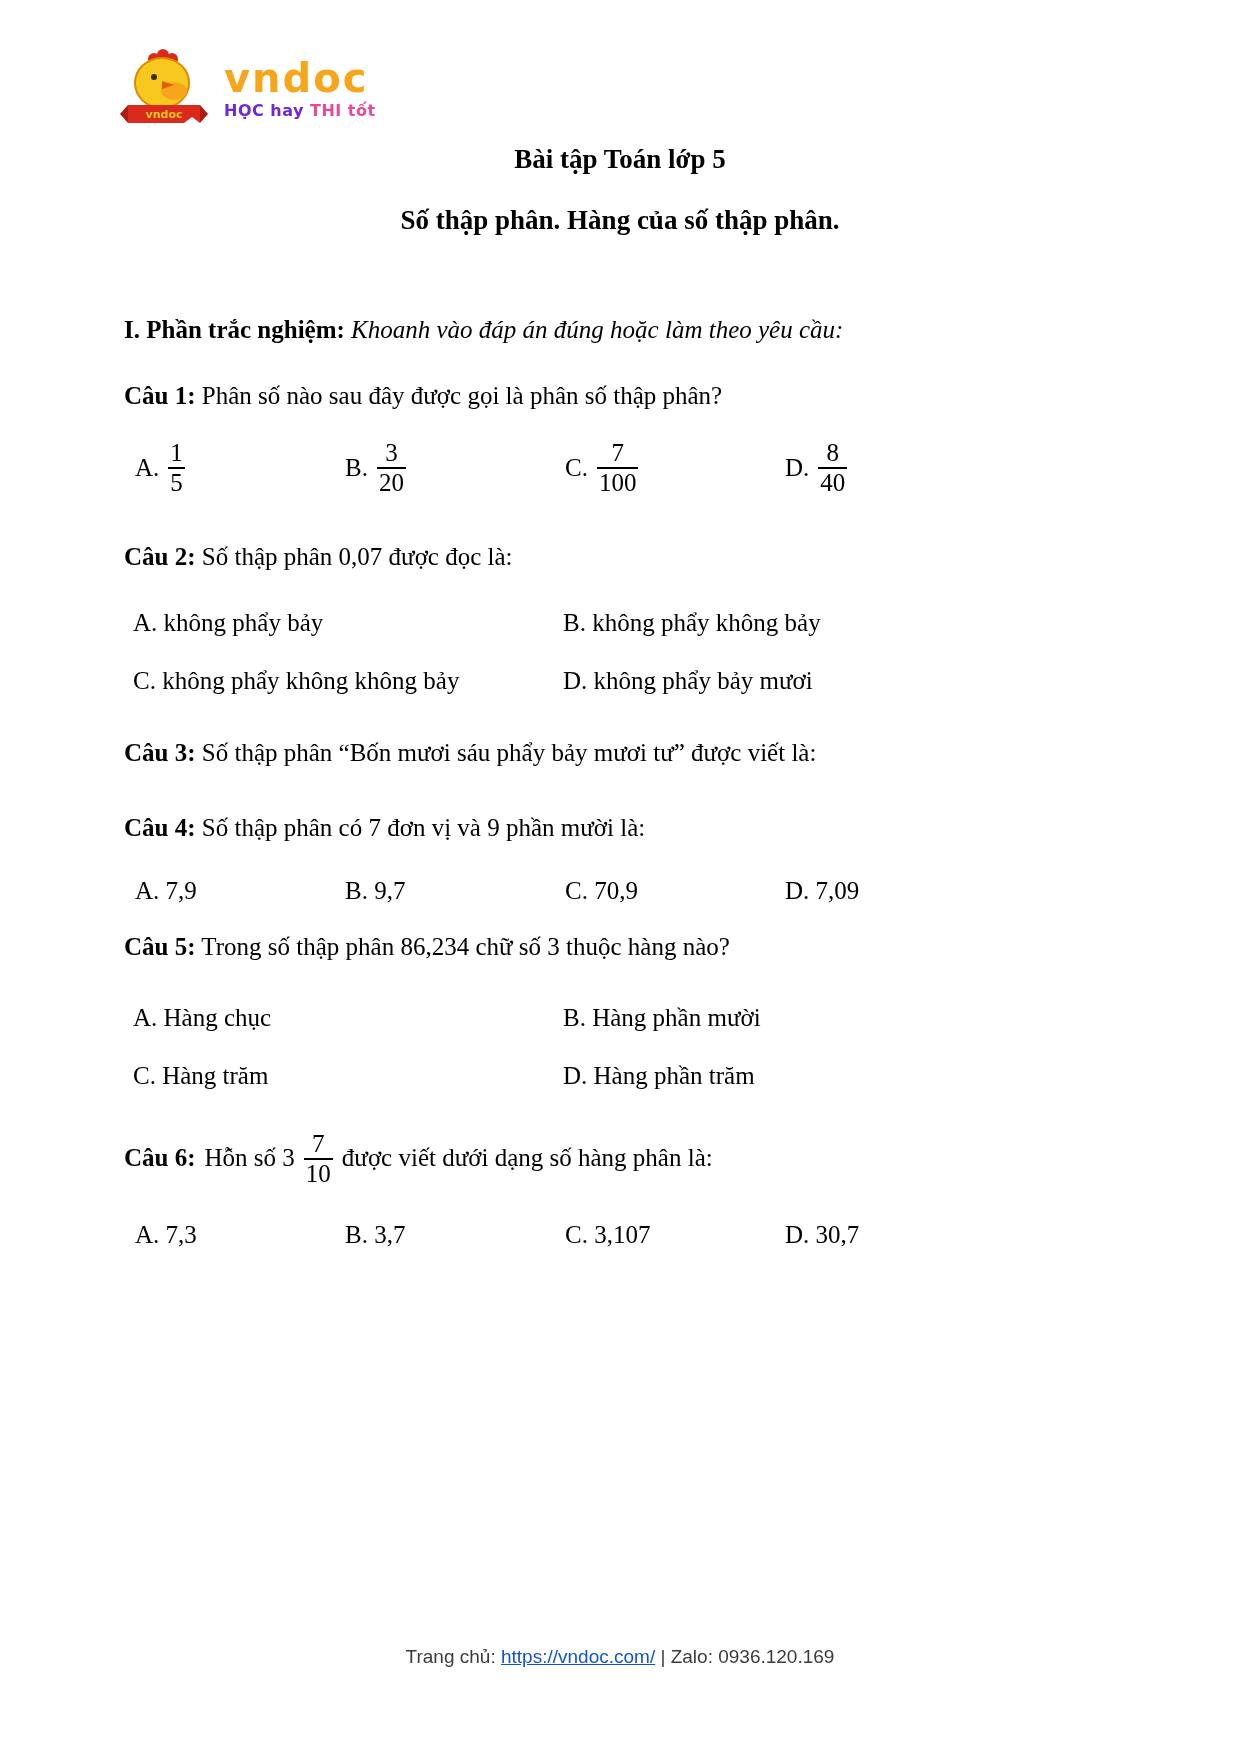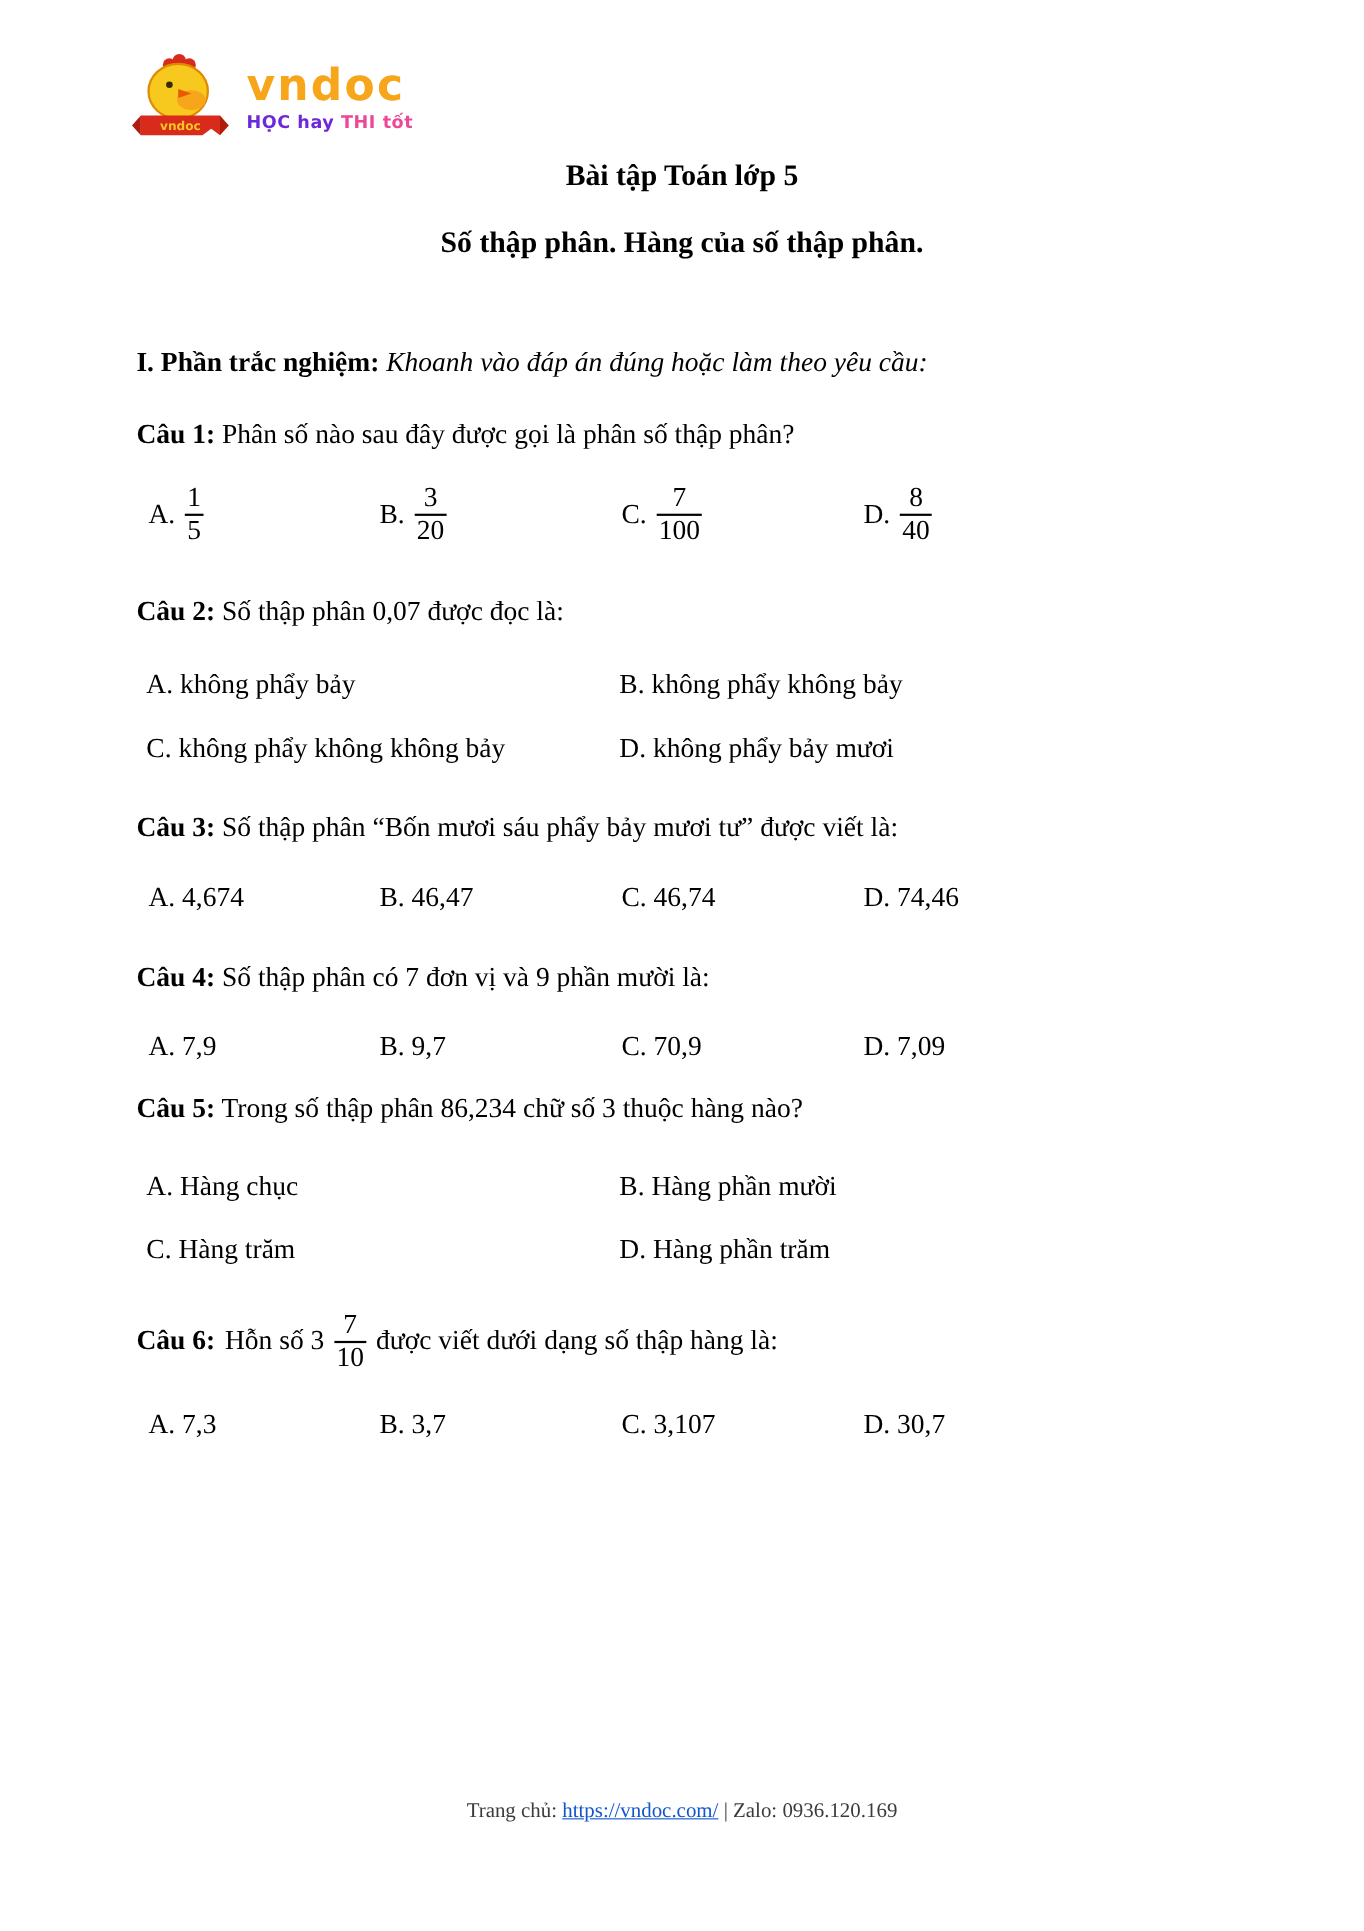--- a/index.html
+++ b/index.html
@@ -51,23 +51,23 @@
   .opt { white-space: nowrap; }
   .frac-opt { display: flex; align-items: center; gap: 9px; }
 
   
   .frac { display: inline-flex; flex-direction: column; align-items: center; line-height: 1.12; text-align: center; }
   .frac .den { border-top: 2px solid #000; padding: 0 2px; }
   .frac .num { padding: 0 2px; }
 
   
   .footer {
-    position: absolute; left: 0; right: 0; bottom: 97px;
+    position: absolute; left: 0; right: 0; bottom: 87px;
     text-align: center;
-    font-family: Liberation Serif, serif;
+    font-family: Liberation Sans, sans-serif;
     font-size: 19px; color: #3B3B3B;
   }
   .footer a { color: #1155CC; text-decoration: underline; }
 </style>
 </head>
 <body>
 
 <div class="page">
 
   <div class="logo">
@@ -148,26 +148,20 @@
   </div>
   <div class="options-2">
     <div class="opt"><span>C.</span> <span>không phẩy không không bảy</span></div>
     <div class="opt"><span>D.</span> <span>không phẩy bảy mươi</span></div>
   </div>
 
   <div class="question" style="margin-top:42px">
     <span class="q-label">Câu 3:</span>
     <span>Số thập phân “Bốn mươi sáu phẩy bảy mươi tư” được viết là:</span>
   </div>
-  <div class="options-4">
-    <div class="opt"><span>A.</span> <span>4,674</span></div>
-    <div class="opt"><span>B.</span> <span>46,47</span></div>
-    <div class="opt"><span>C.</span> <span>46,74</span></div>
-    <div class="opt"><span>D.</span> <span>74,46</span></div>
-  </div>
 
   <div class="question" style="margin-top:42px">
     <span class="q-label">Câu 4:</span>
     <span>Số thập phân có 7 đơn vị và 9 phần mười là:</span>
   </div>
   <div class="options-4">
     <div class="opt"><span>A.</span> <span>7,9</span></div>
     <div class="opt"><span>B.</span> <span>9,7</span></div>
     <div class="opt"><span>C.</span> <span>70,9</span></div>
     <div class="opt"><span>D.</span> <span>7,09</span></div>
@@ -186,21 +180,21 @@
     <div class="opt"><span>D.</span> <span>Hàng phần trăm</span></div>
   </div>
 
   <div class="question q-inline" style="margin-top:40px">
     <span class="q-label">Câu 6:</span>
     <span>Hỗn số 3</span>
     <span class="frac">
       <span class="num">7</span>
       <span class="den">10</span>
     </span>
-    <span>được viết dưới dạng số thập hàng là:</span>
+    <span>được viết dưới dạng số hàng phân là:</span>
   </div>
   <div class="options-4">
     <div class="opt"><span>A.</span> <span>7,3</span></div>
     <div class="opt"><span>B.</span> <span>3,7</span></div>
     <div class="opt"><span>C.</span> <span>3,107</span></div>
     <div class="opt"><span>D.</span> <span>30,7</span></div>
   </div>
 
   <div class="footer">
     <span>Trang chủ: </span><a href="#">https://vndoc.com/</a><span> | Zalo: 0936.120.169</span>

